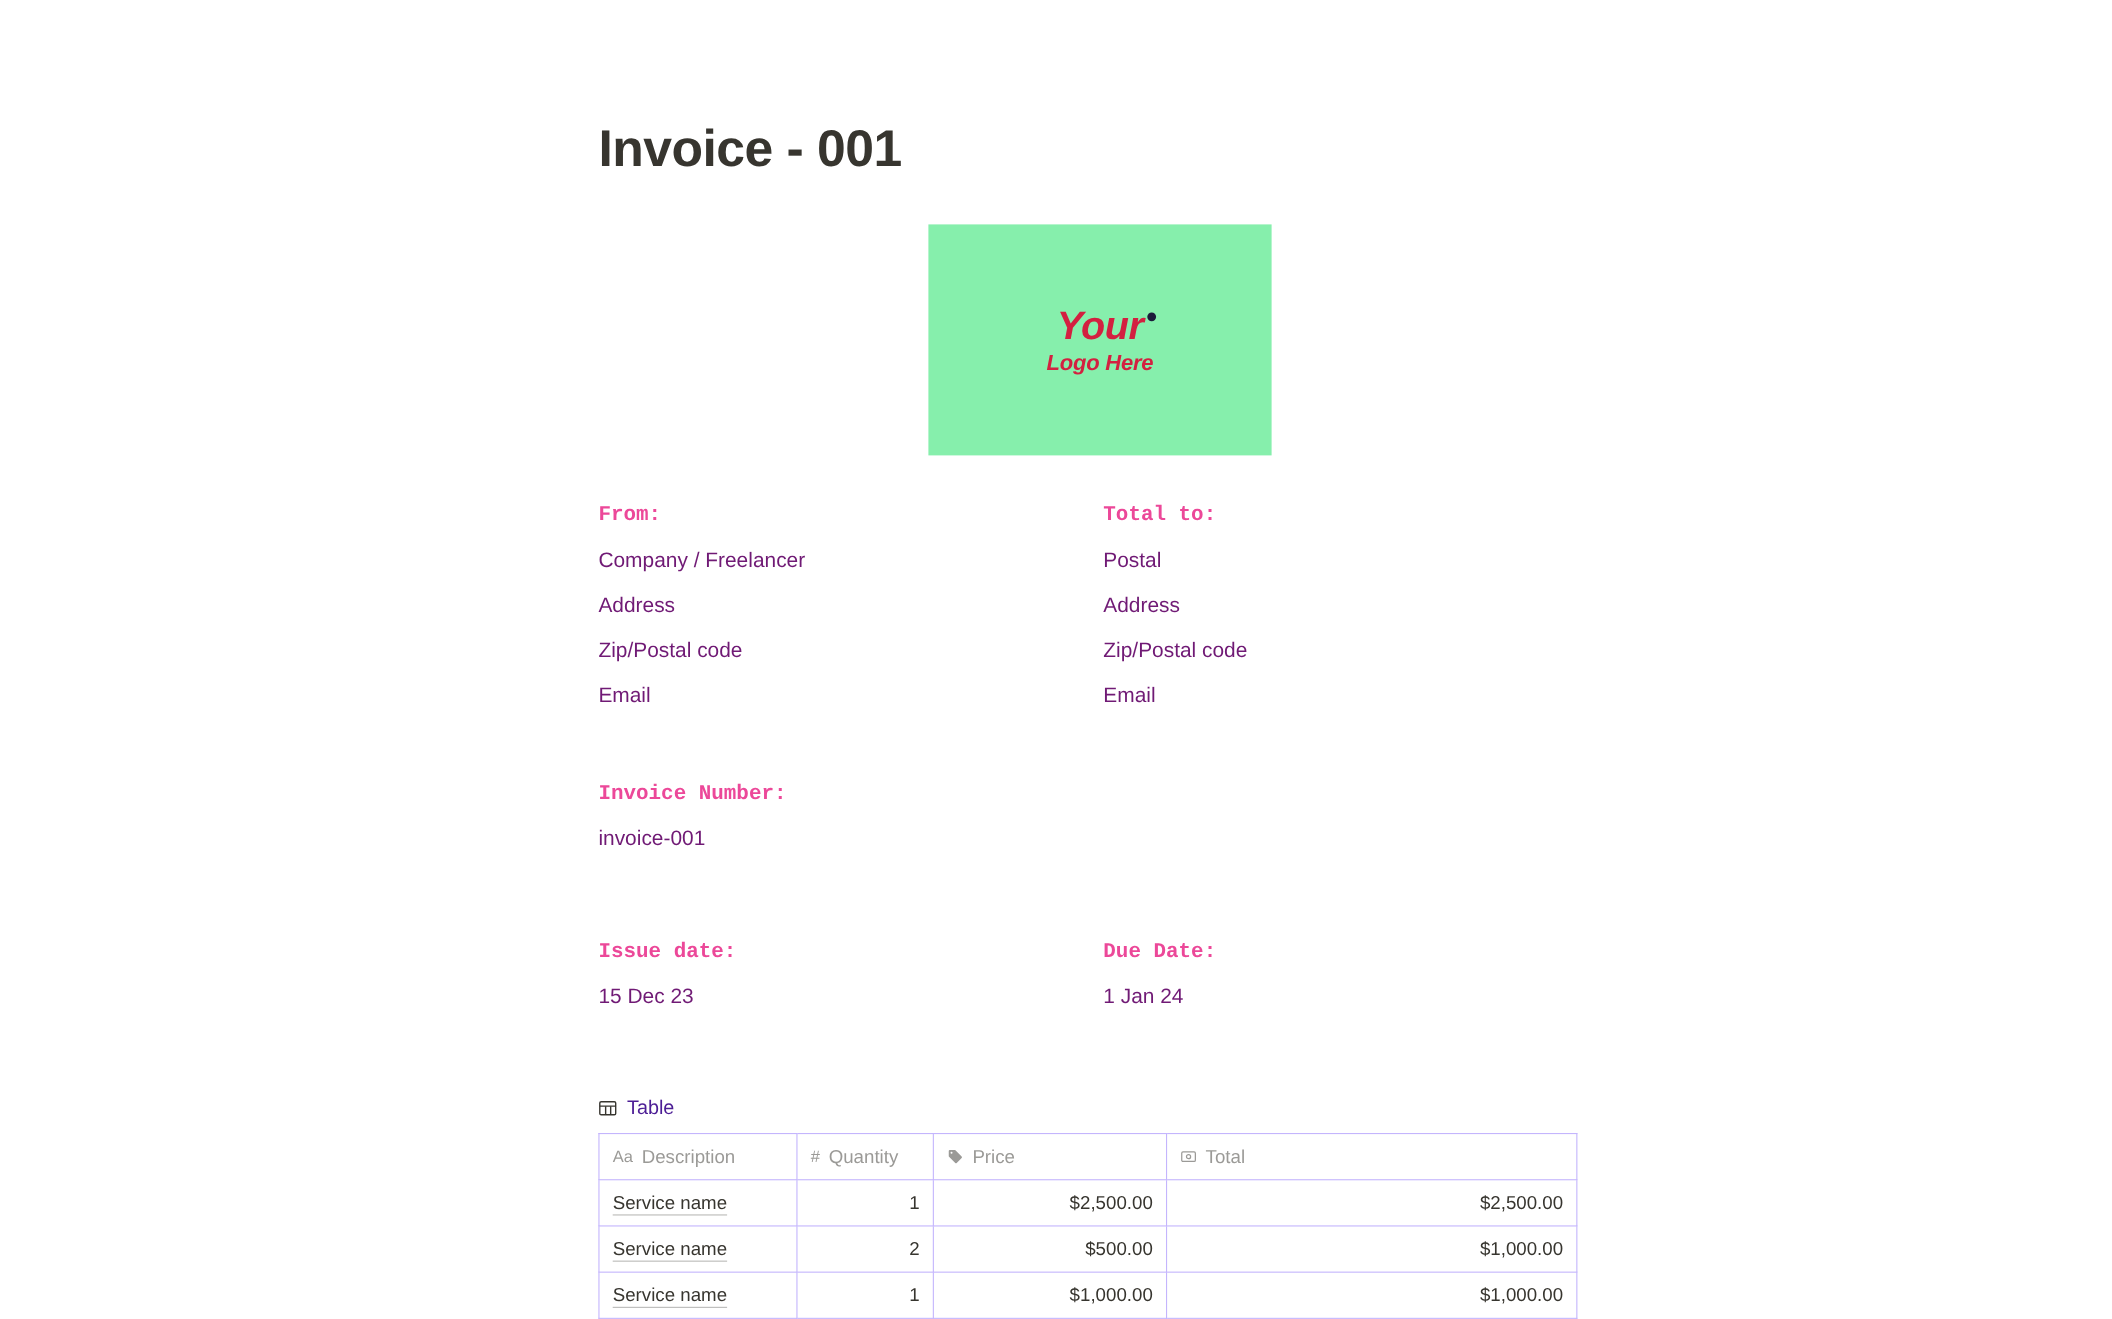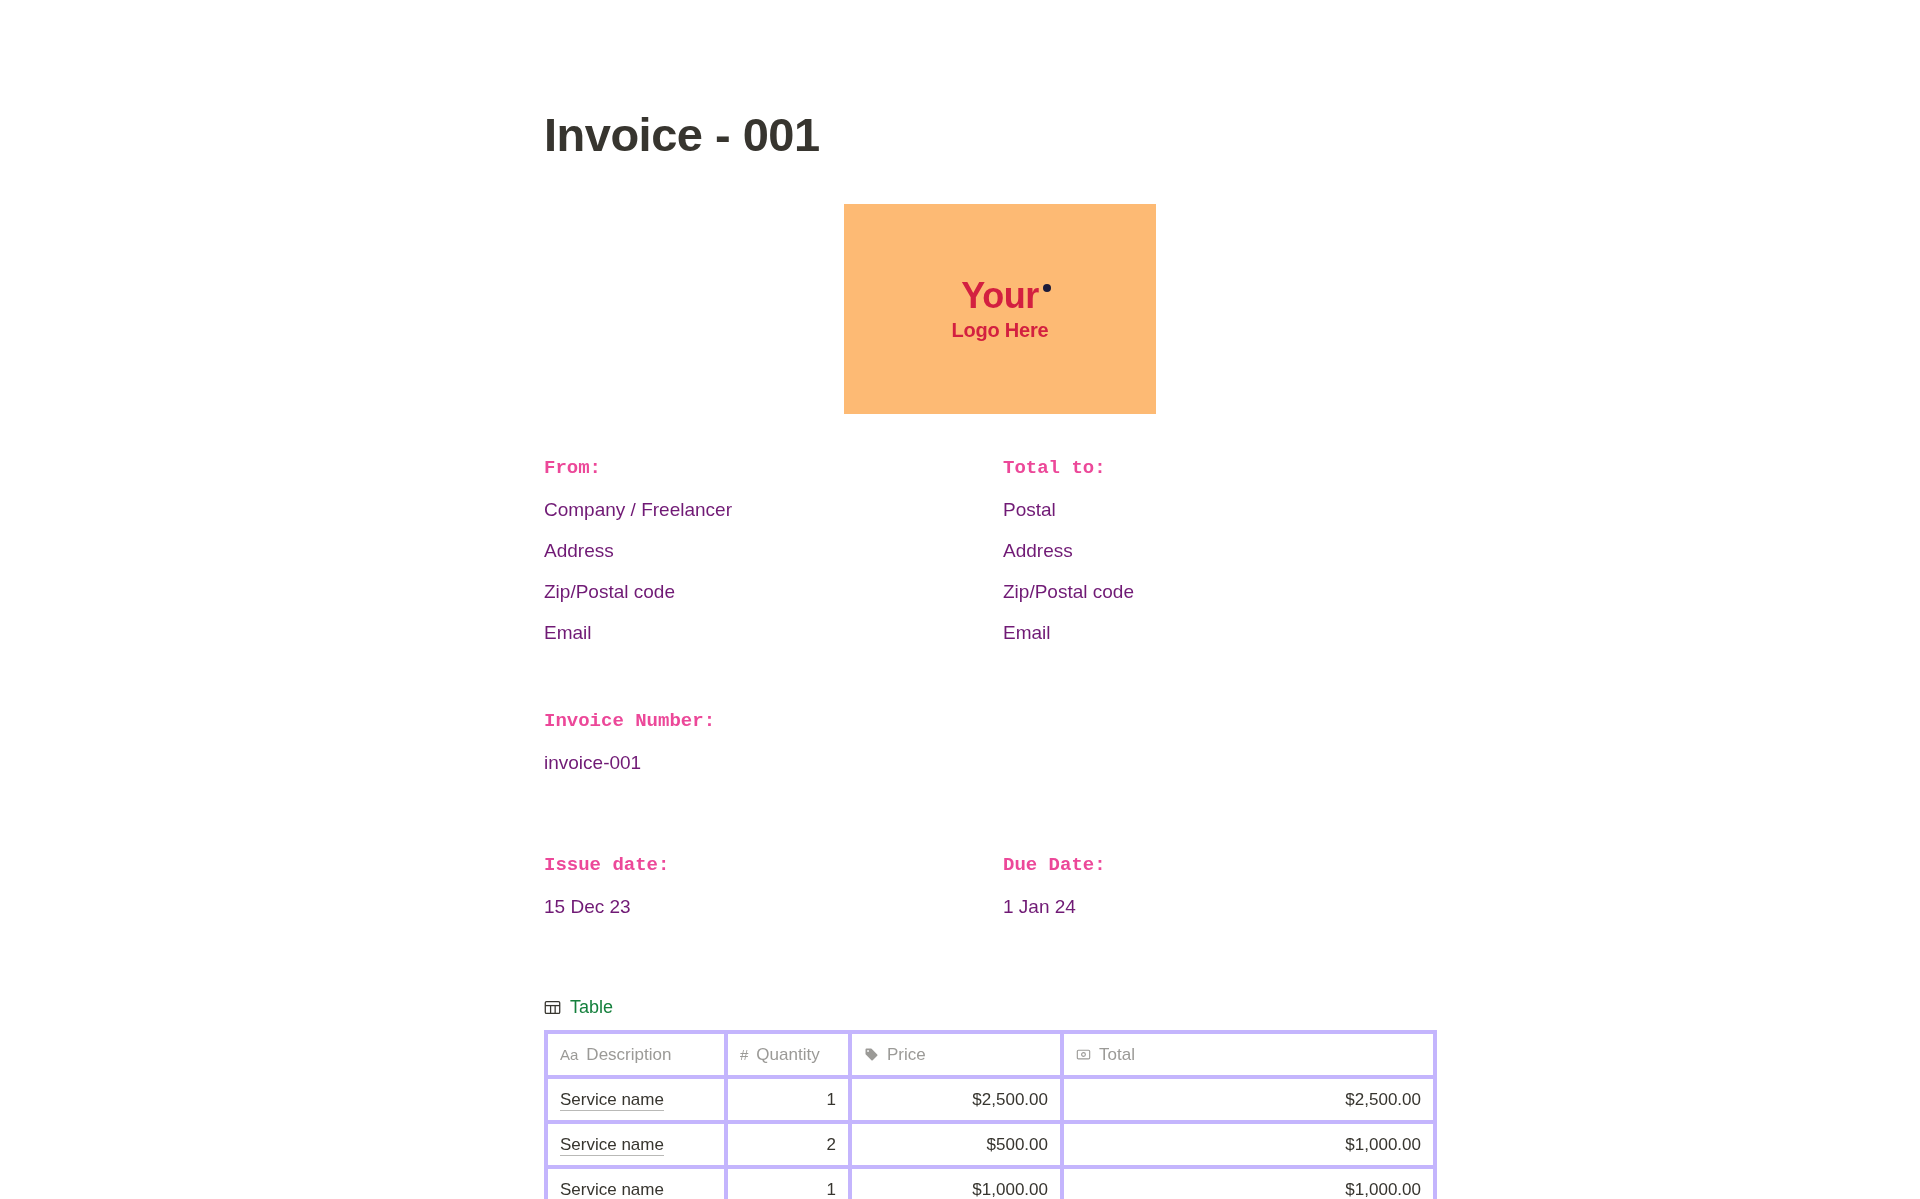--- a/index.html
+++ b/index.html
@@ -35,24 +35,25 @@
     letter-spacing: -0.5px;
     color: #37352f;
   }
 
   
   .logo-box {
     margin-top: 42px;
     margin-left: 300px;
     width: 312px;
     height: 210px;
-    background: #fdba74;
+    background: #86efac;
     display: flex;
     align-items: center;
     justify-content: center;
+    font-style: italic;
   }
   .logo-inner {
     text-align: center;
     line-height: 1;
   }
   .logo-top {
     font-size: 36px;
     font-weight: bold;
     color: #d32040;
     letter-spacing: -0.5px;
@@ -106,31 +107,31 @@
 
   
   .table-wrap {
     margin-top: 70px;
   }
   .table-caption {
     display: flex;
     align-items: center;
     gap: 9px;
     font-size: 18px;
-    color: #15803d;
+    color: #4c1d95;
     margin-bottom: 12px;
   }
   .table-caption svg { display: block; }
   table.inv {
     border-collapse: collapse;
     width: 889px;
     table-layout: fixed;
   }
   table.inv th, table.inv td {
-    border: 4px solid #c4b5fd;
+    border: 1px solid #c4b5fd;
     height: 41px;
     padding: 0 12px;
     font-size: 17px;
     font-weight: normal;
   }
   table.inv th {
     color: #9b9a97;
     text-align: left;
   }
   .th-inner {

